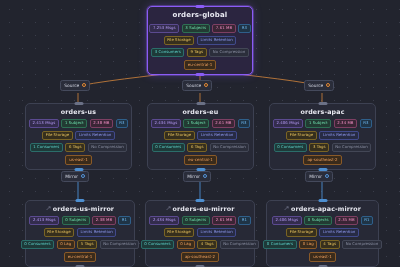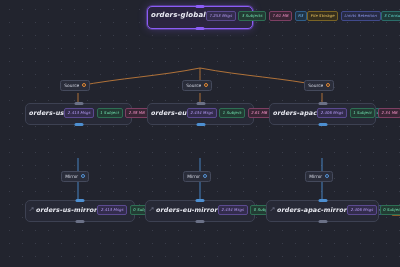--- a/index.html
+++ b/index.html
@@ -19,21 +19,21 @@
   }
   svg.edges { position: absolute; inset: 0; width: 400px; height: 267px; pointer-events: none; }
 
   
   .node {
     position: absolute;
     background: #272936;
     border: 1px solid #3d4152;
     border-radius: 5px;
     padding: 4px 3px 4px;
-    display: flex; flex-direction: row; align-items: center; font-style: italic;
+    display: flex; flex-direction: column; align-items: center;
   }
   .node.root {
     background: #2b2540;
     border: 1px solid #8b5cf6;
     box-shadow: 0 0 0 1px rgba(139,92,246,.35), 0 0 9px rgba(139,92,246,.35);
   }
   .node-title {
     color: #e9eaf2;
     font-size: 6.3px;
     font-weight: bold;

